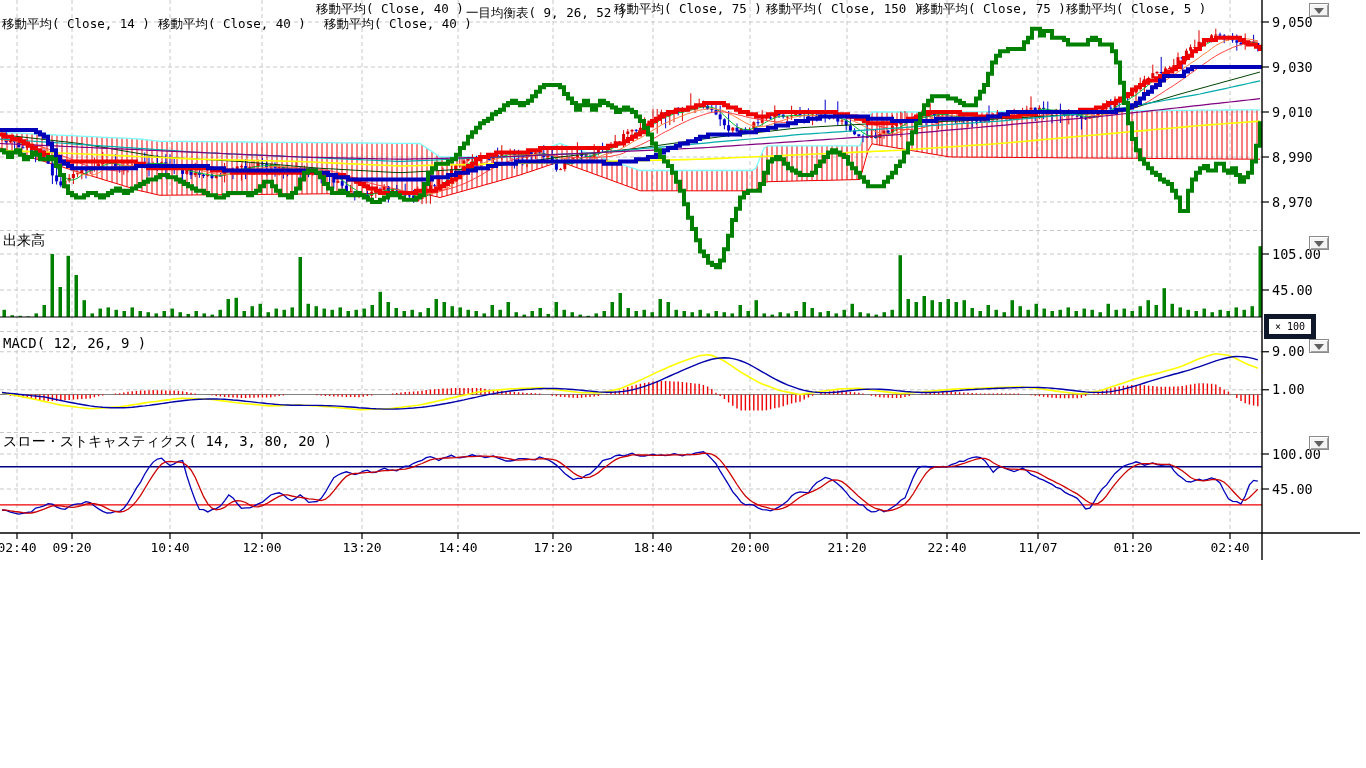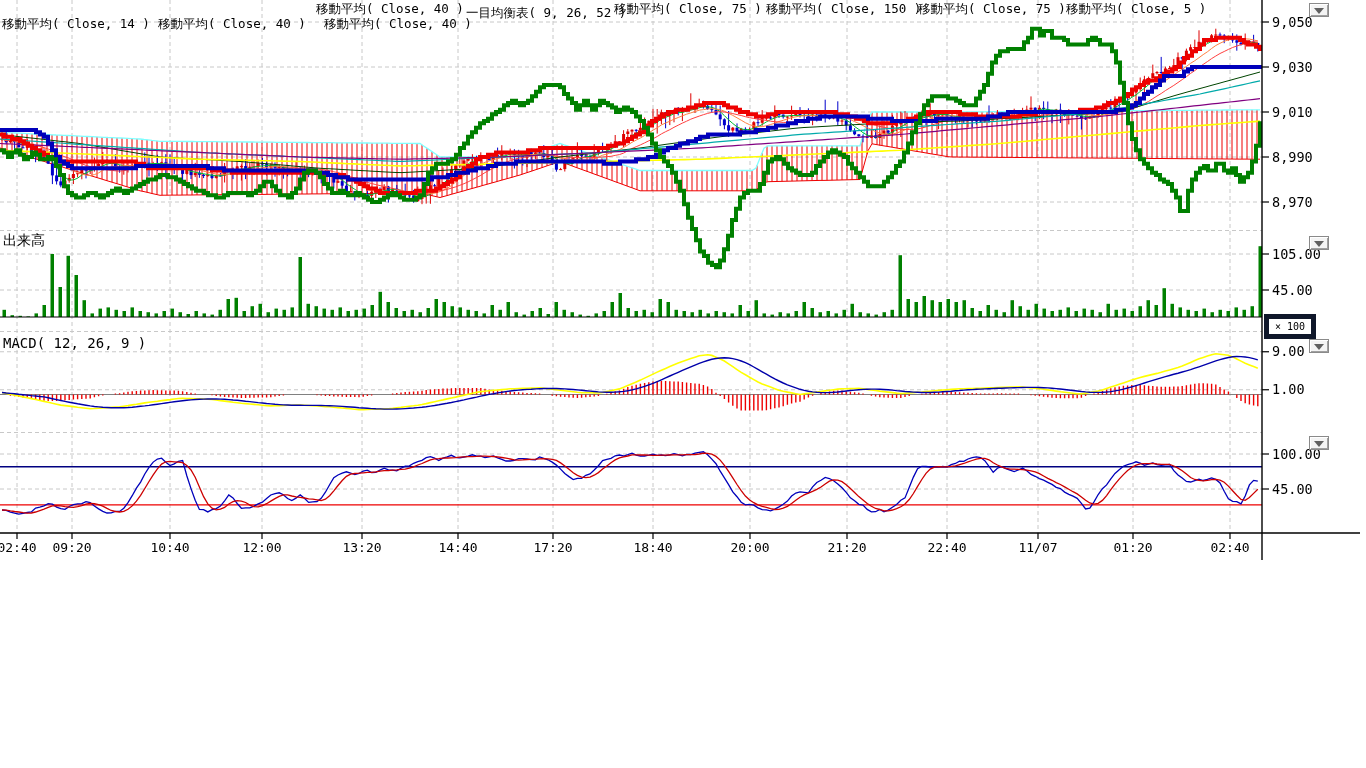--- a/index.html
+++ b/index.html
@@ -892,20 +892,21 @@
   <div class="hdr" style="left:614px;top:2px;">移動平均( Close, 75 )</div>
   <div class="hdr" style="left:766px;top:2px;">移動平均( Close, 150 )</div>
   <div class="hdr" style="left:918px;top:2px;">移動平均( Close, 75 )</div>
   <div class="hdr" style="left:1066px;top:2px;">移動平均( Close, 5 )</div>
   <div class="hdr" style="left:2px;top:17px;">移動平均( Close, 14 )</div>
   <div class="hdr" style="left:158px;top:17px;">移動平均( Close, 40 )</div>
   <div class="hdr" style="left:324px;top:17px;">移動平均( Close, 40 )</div>
 
   <div class="plabel" style="left:3px;top:232px;">出来高</div>
   <div class="plabel" style="left:3px;top:335px;">MACD( 12, 26, 9 )</div>
+  <div class="plabel" style="left:3px;top:433px;">スロー・ストキャスティクス( 14, 3, 80, 20 )</div>
 
   <div class="multbox">× 100</div>
 
   <div class="ddbtn" style="left:1309px;top:3px;">
       <span class="tri"></span>
     </div>
   <div class="ddbtn" style="left:1309px;top:236px;">
       <span class="tri"></span>
     </div>
   <div class="ddbtn" style="left:1309px;top:339px;">

